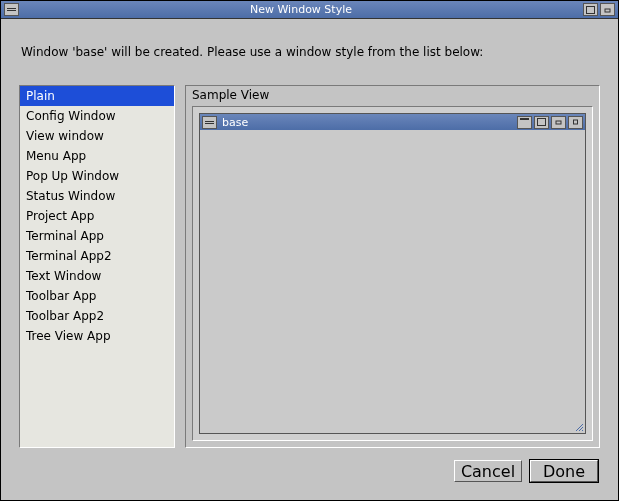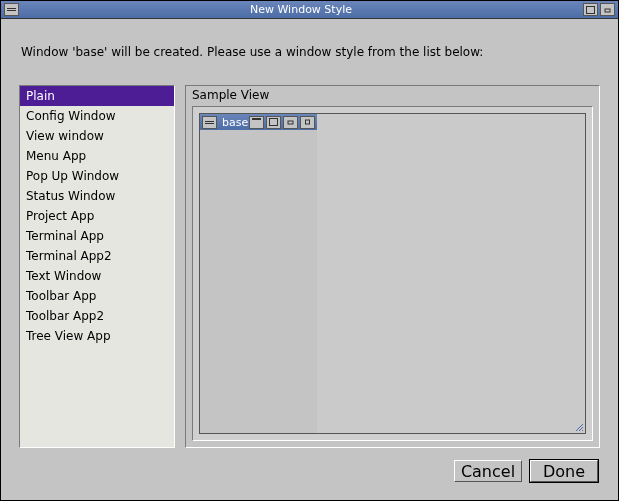--- a/index.html
+++ b/index.html
@@ -71,21 +71,21 @@
     overflow: auto;
   }
   .list-item {
     padding: 2px 6px;
     color: #000;
     font-size: 12px;
     cursor: pointer;
     line-height: 16px;
   }
   .list-item.selected {
-    background: #4c1d95;
+    background: #1d4ed8;
     color: #fff;
   }
   .sampleview {
     flex: 1;
     border-top: 1px solid #7a7a7a;
     border-left: 1px solid #7a7a7a;
     border-bottom: 1px solid #fff;
     border-right: 1px solid #fff;
     background: #c4c4c4;
     display: flex;
@@ -106,21 +106,21 @@
     border-right: 1px solid #fff;
     position: relative;
     padding: 6px;
   }
   .inner-window {
     width: 100%;
     height: 100%;
     border: 1px solid #555;
     background: #c4c4c4;
     display: flex;
-    flex-direction: row;
+    flex-direction: column;
   }
   .inner-titlebar {
     height: 16px;
     background: linear-gradient(#6a86ba, #4d6da7);
     display: flex;
     align-items: center;
     color: #fff;
     font-size: 11px;
   }
   .inner-body {

